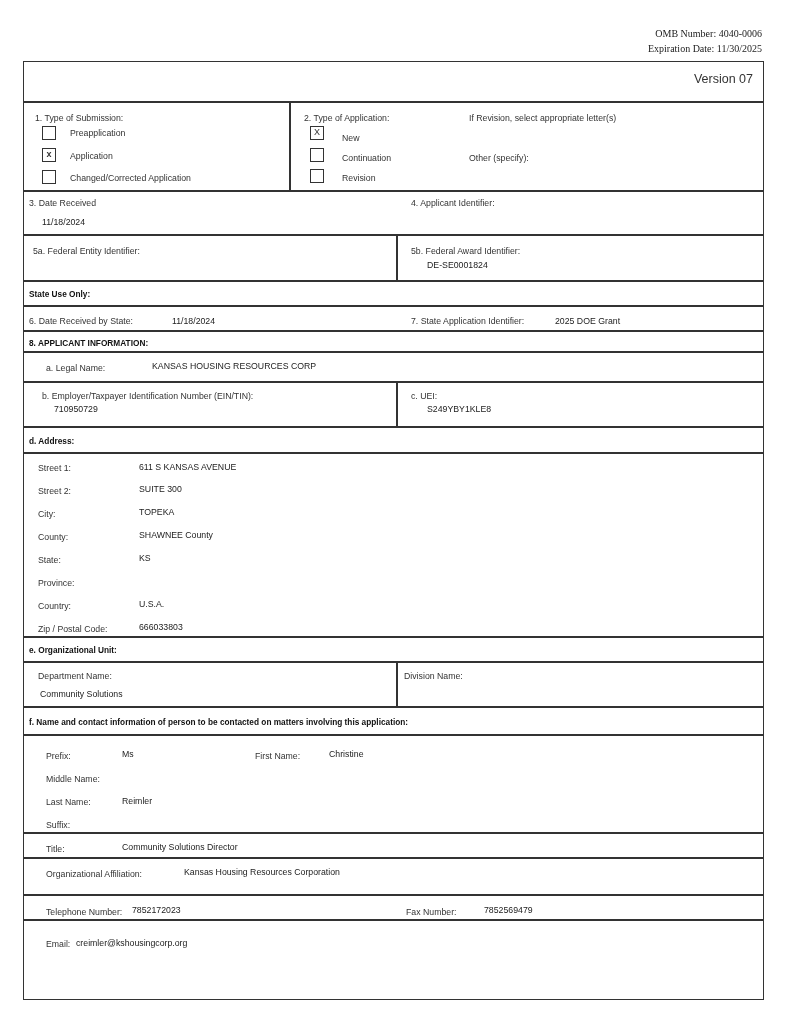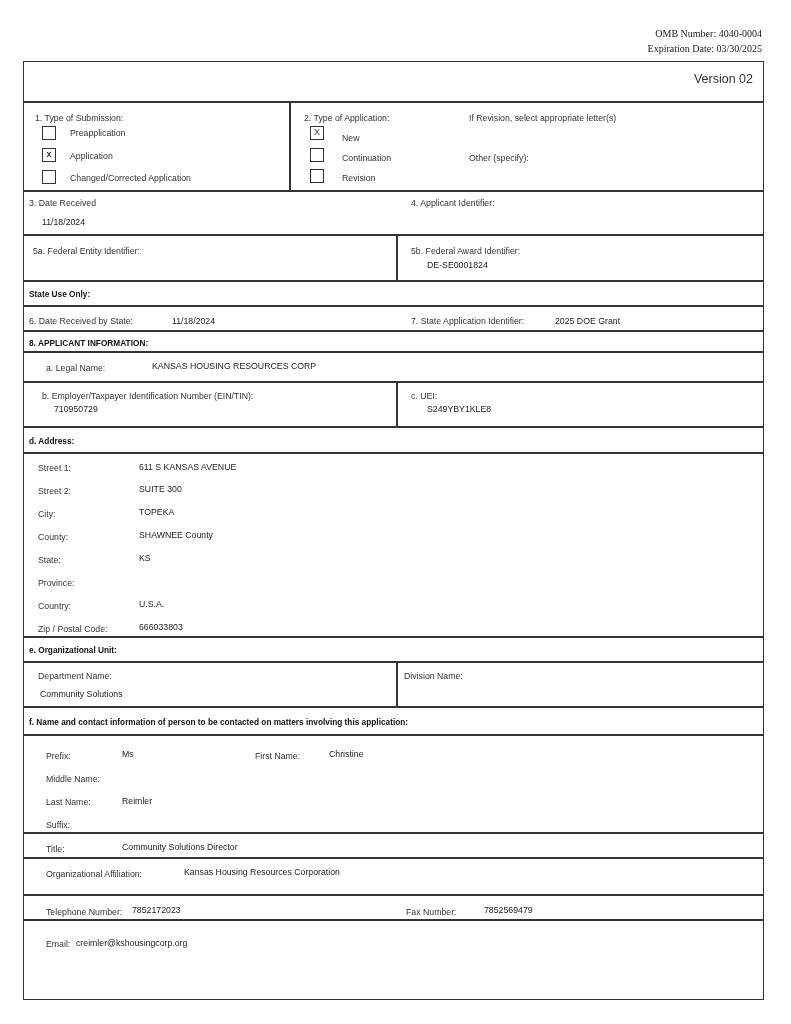--- a/index.html
+++ b/index.html
@@ -26,27 +26,27 @@
   .cb {
     position: absolute; width: 14px; height: 14px; border: 1.5px solid #333; box-sizing: border-box;
     font-size: 9px; line-height: 11px; text-align: center; color: #333;
   }
   .cb.bold { font-weight: bold; }
 </style>
 </head>
 <body>
 
 <div class="omb">
-  <div>OMB Number: 4040-0004</div>
-  <div>Expiration Date: 03/30/2025</div>
+  <div>OMB Number: 4040-0006</div>
+  <div>Expiration Date: 11/30/2025</div>
 </div>
 
 <div class="form">
 
-  <div class="abs ver" style="right:10px; top:10px;">Version 02</div>
+  <div class="abs ver" style="right:10px; top:10px;">Version 07</div>
   <div class="hline" style="top:39px;"></div>
 
   <div class="abs lbl" style="left:11px; top:50px;">1.  Type of Submission:</div>
   <div class="cb" style="left:18px; top:64px;"></div>
   <div class="abs lbl" style="left:46px; top:65px;">Preapplication</div>
   <div class="cb bold" style="left:18px; top:86px;">x</div>
   <div class="abs lbl" style="left:46px; top:88px;">Application</div>
   <div class="cb" style="left:18px; top:108px;"></div>
   <div class="abs lbl" style="left:46px; top:110px;">Changed/Corrected Application</div>
 

